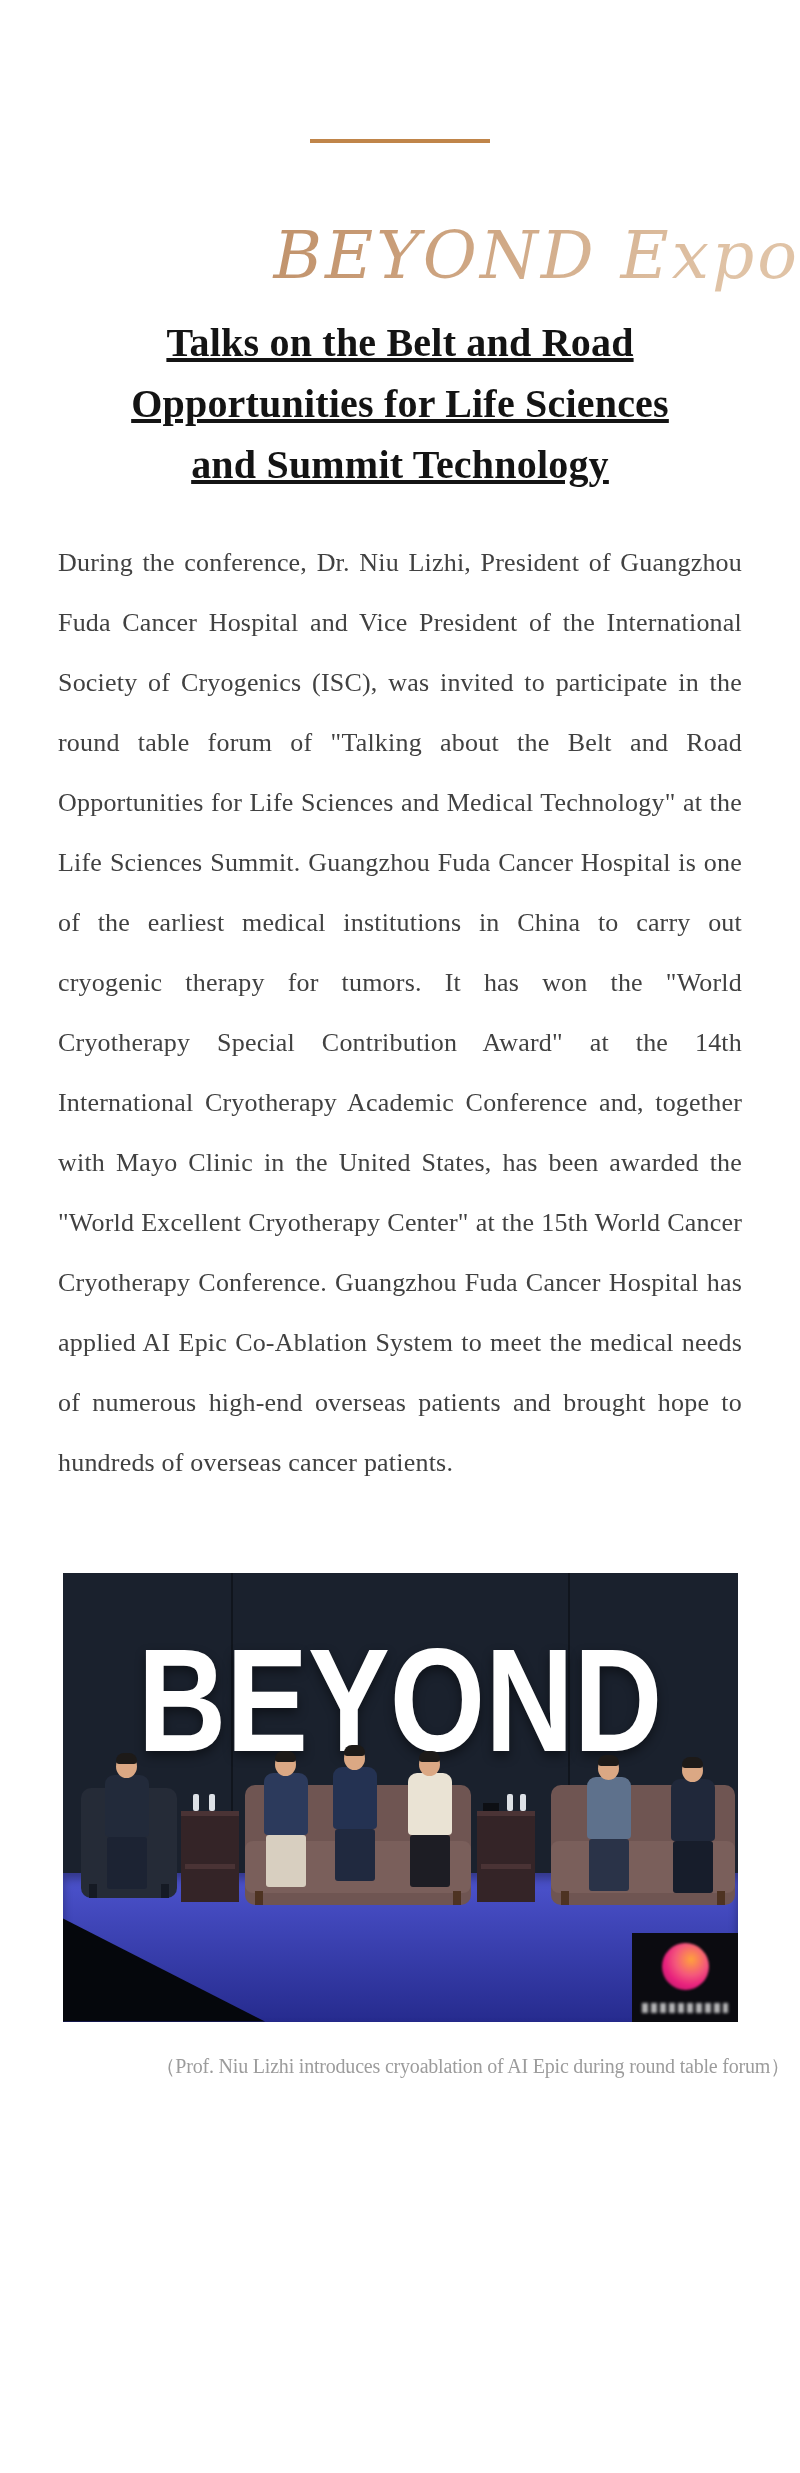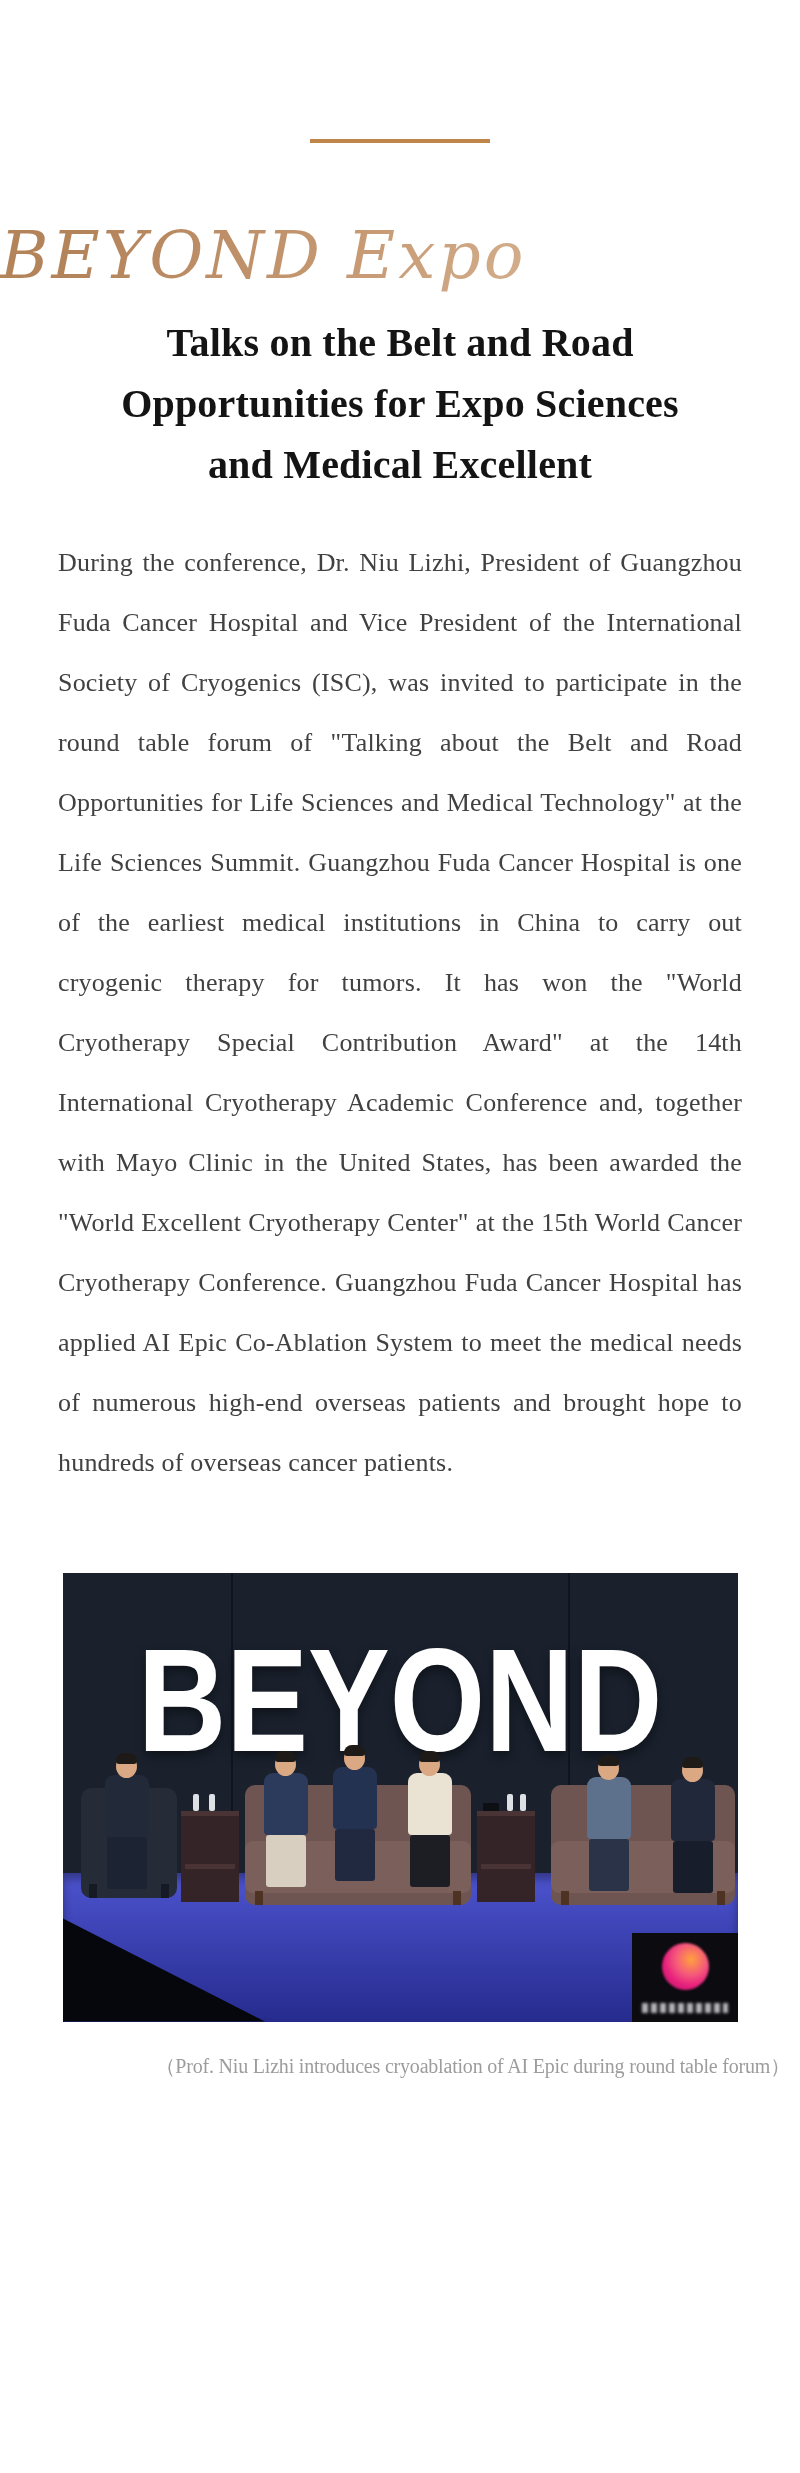--- a/index.html
+++ b/index.html
@@ -4,32 +4,32 @@
 <style>
   html,body{margin:0;padding:0;}
   body{
     width:800px;height:2473px;background:#ffffff;overflow:hidden;
     font-family:"Liberation Serif", serif;
   }
   .divider{
     width:180px;height:4px;background:#c0854a;margin:139px auto 0;
   }
   .brand-script{
-    display:block;margin:72px auto 0;text-align:left;
+    display:block;margin:72px auto 0;text-align:right;
     font-family:"DejaVu Serif", serif;font-style:italic;
     font-size:66px;line-height:1.25;letter-spacing:3px;
     background:linear-gradient(110deg,#b3835a 10%,#c79a74 45%,#e0c3a6 90%);
     -webkit-background-clip:text;background-clip:text;
     color:transparent;
   }
   h1.title{
     margin:14px auto 0;text-align:center;font-weight:700;color:#141414;
     font-size:40px;line-height:61px;letter-spacing:0.2px;
   }
-  h1.title span{display:block;}
+  h1.title span{display:block;text-decoration:underline;}
   .body-text{
     width:684px;margin:38px auto 0;
     font-size:26px;line-height:60px;color:#414141;
     text-align:justify;text-justify:inter-word;letter-spacing:0.2px;
   }
   
   figure.photo{
     position:relative;width:675px;height:449px;margin:80px auto 2px;
     overflow:hidden;background:#1a212d;
   }
@@ -85,22 +85,22 @@
 <body>
 
 <div>
 
   <div class="divider"></div>
 
   <span class="brand-script">BEYOND Expo</span>
 
   <h1 class="title">
     <span>Talks on the Belt and Road</span>
-    <span>Opportunities for Expo Sciences</span>
-    <span>and Medical Excellent</span>
+    <span>Opportunities for Life Sciences</span>
+    <span>and Summit Technology</span>
   </h1>
 
   <p class="body-text">During the conference, Dr. Niu Lizhi, President of Guangzhou Fuda Cancer Hospital and Vice President of the International Society of Cryogenics (ISC), was invited to participate in the round table forum of "Talking about the Belt and Road Opportunities for Life Sciences and Medical Technology" at the Life Sciences Summit. Guangzhou Fuda Cancer Hospital is one of the earliest medical institutions in China to carry out cryogenic therapy for tumors. It has won the "World Cryotherapy Special Contribution Award" at the 14th International Cryotherapy Academic Conference and, together with Mayo Clinic in the United States, has been awarded the "World Excellent Cryotherapy Center" at the 15th World Cancer Cryotherapy Conference. Guangzhou Fuda Cancer Hospital has applied AI Epic Co-Ablation System to meet the medical needs of numerous high-end overseas patients and brought hope to hundreds of overseas cancer patients.</p>
 
   <figure class="photo">
     <div class="backdrop"></div>
     <div class="seam" style="left:168px;"></div>
     <div class="seam" style="left:505px;"></div>
 
     <div class="stage-logo">BEYOND</div>

